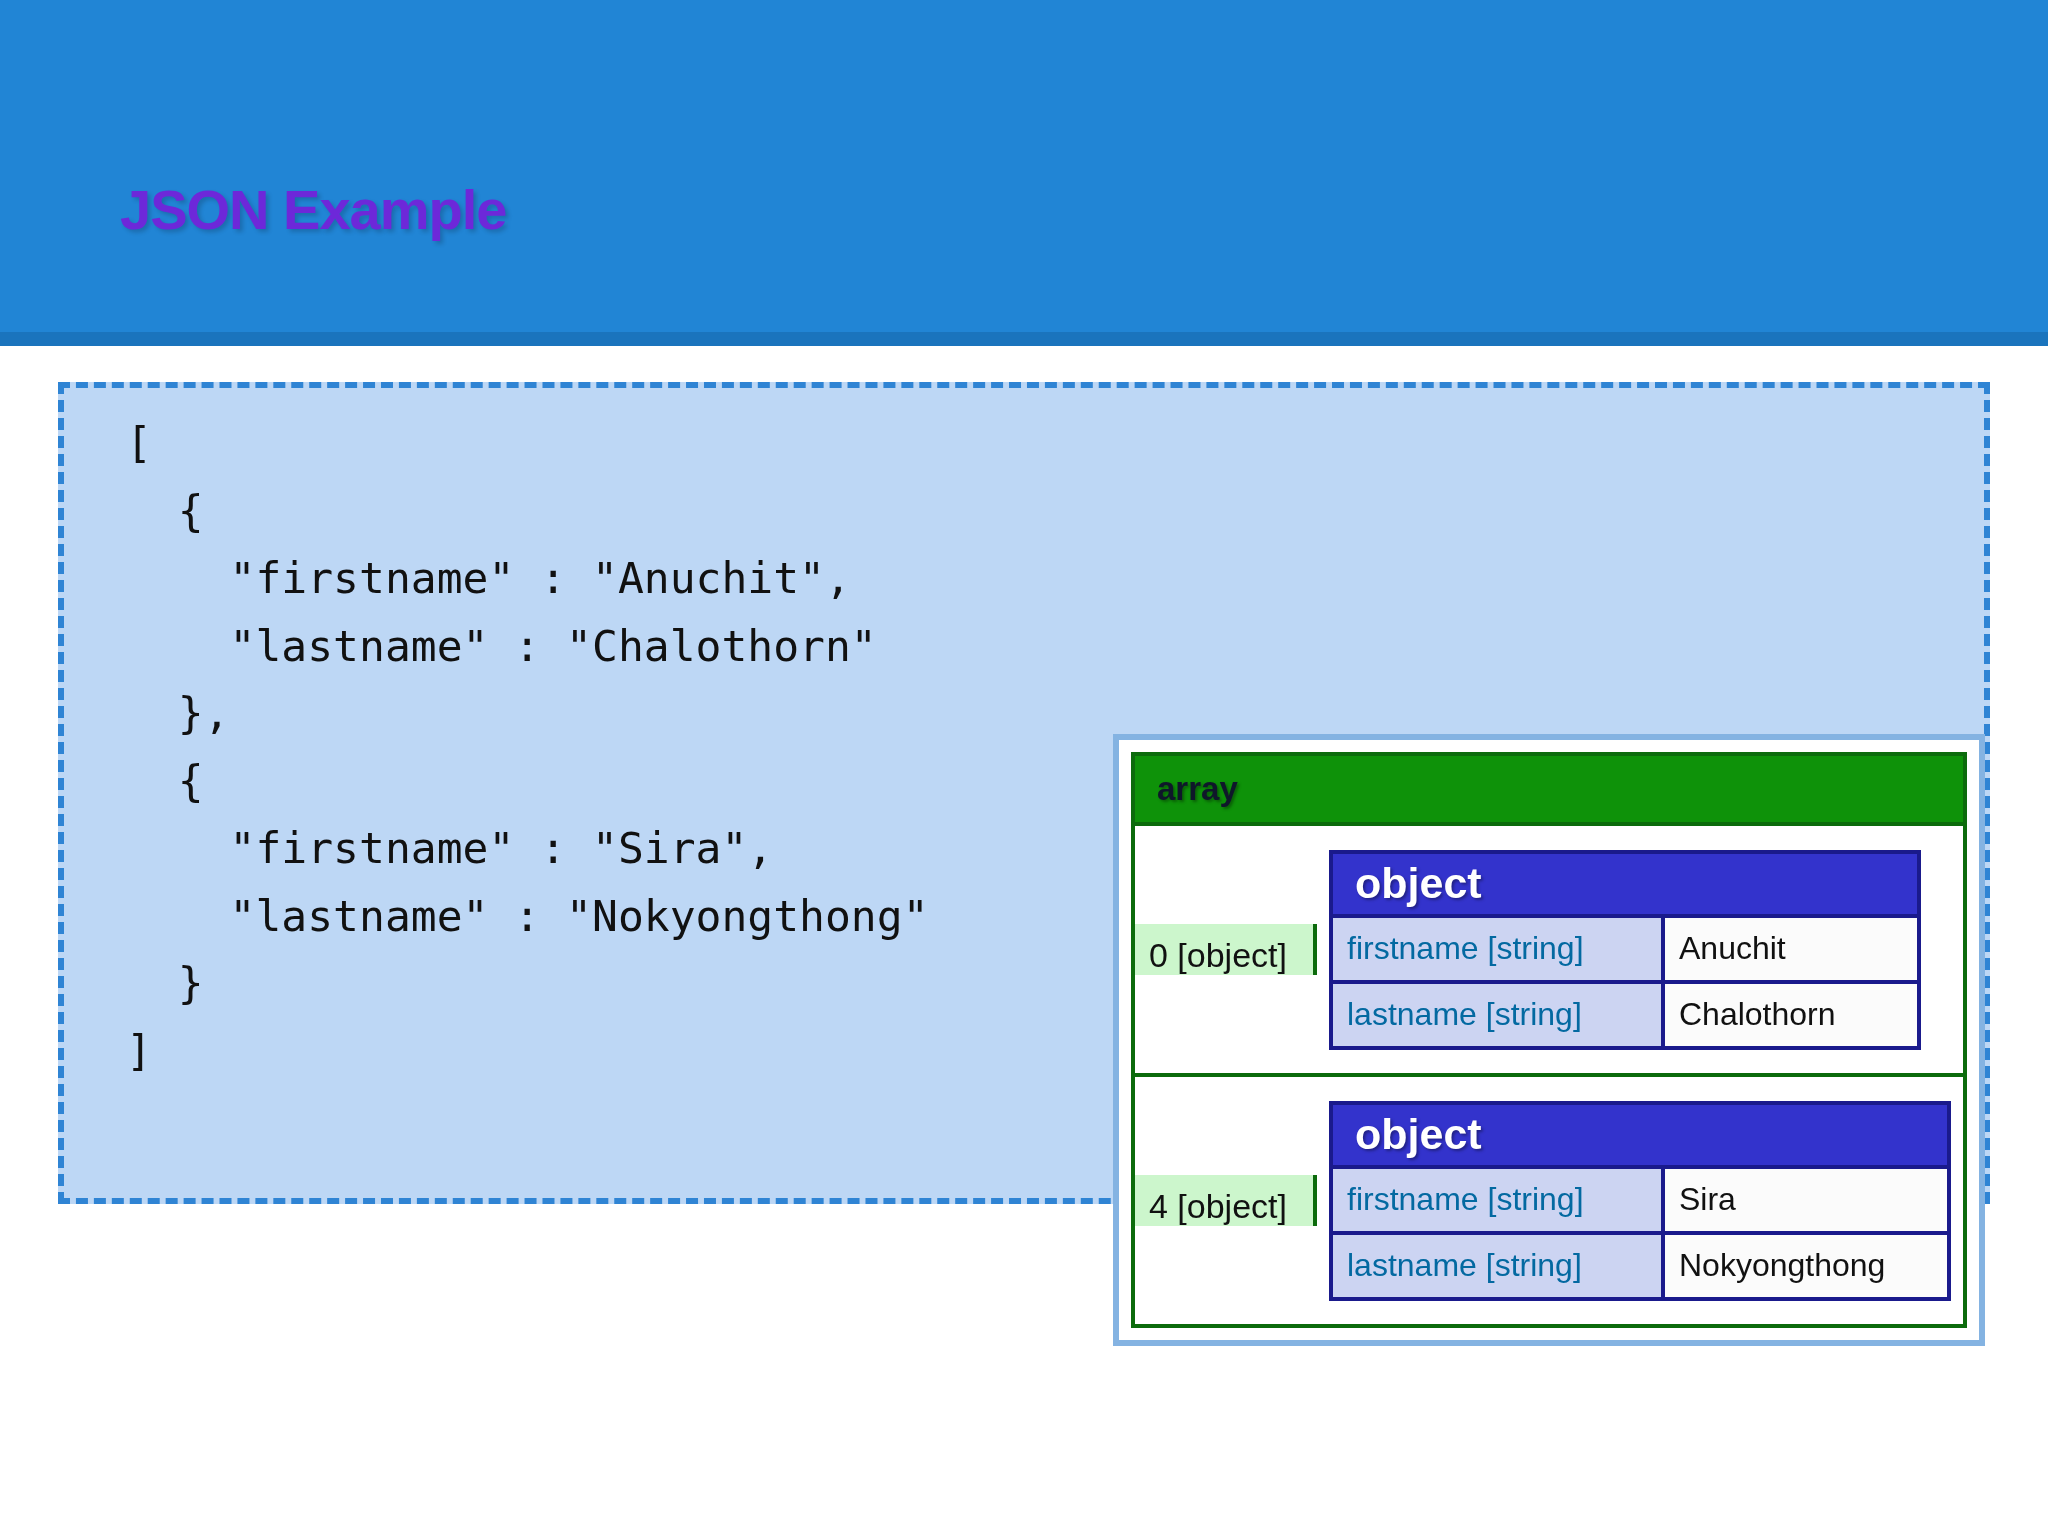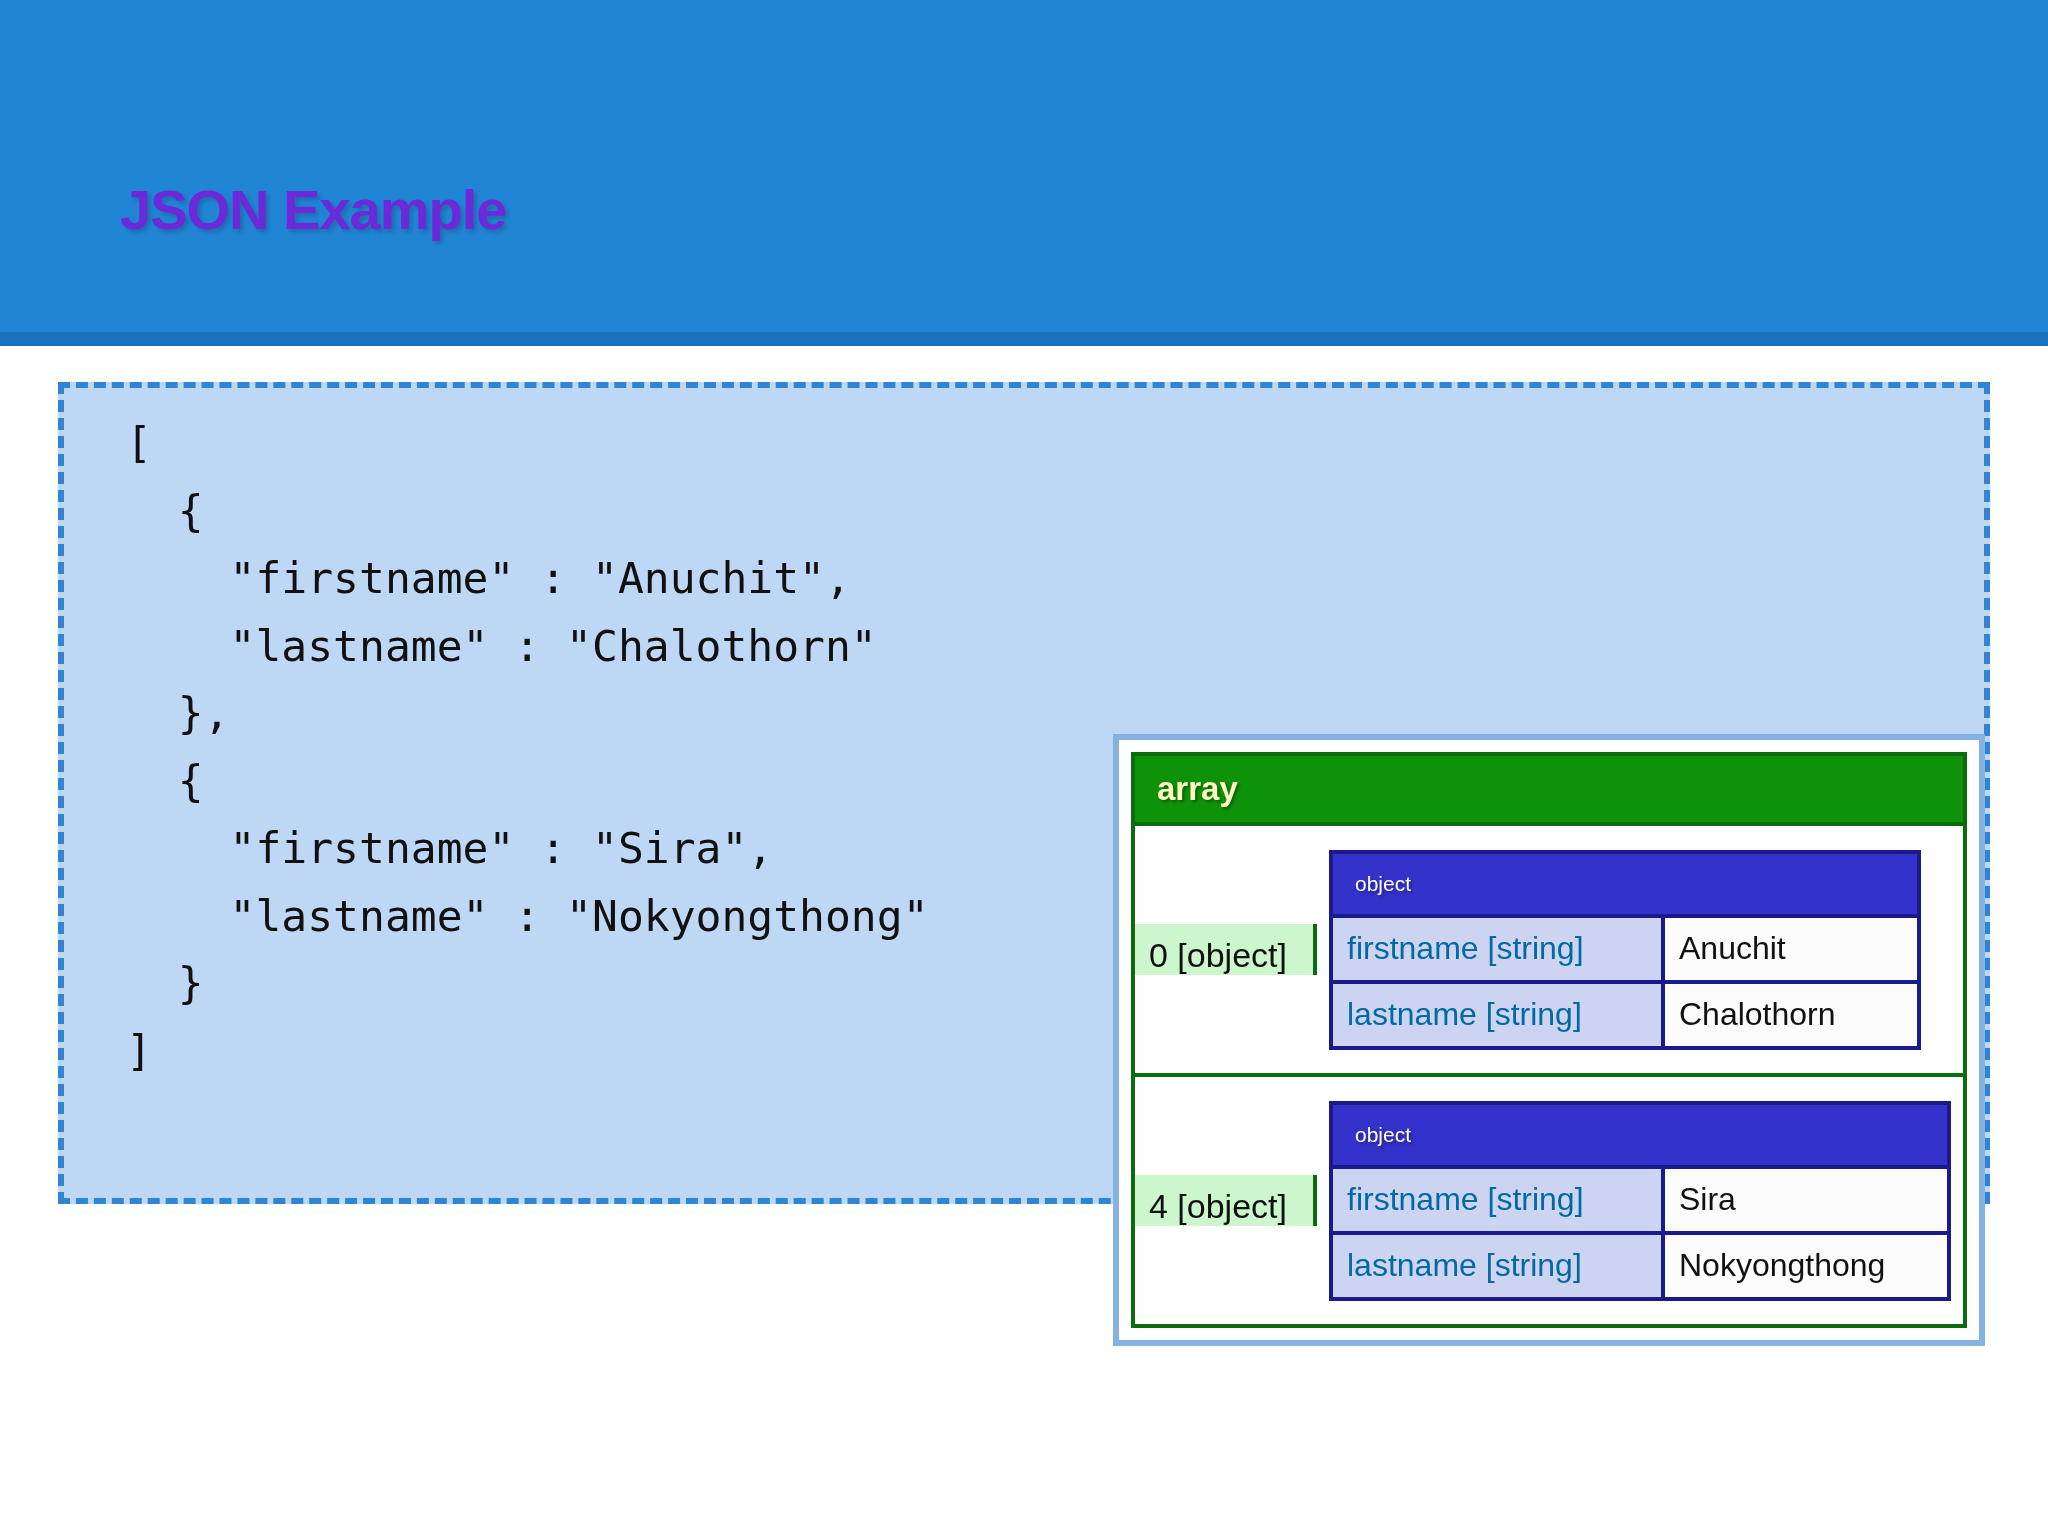--- a/index.html
+++ b/index.html
@@ -96,21 +96,21 @@
   .array-header {
     background: #0e9209;
     border-bottom: 4px solid #0c6b0c;
     height: 70px;
     display: flex;
     align-items: center;
     padding-left: 22px;
     box-sizing: border-box;
   }
   .array-header-label {
-    color: #fef9c3;
+    color: #0f172a;
     font-weight: bold;
     font-size: 33px;
     text-shadow: 2px 2px 3px rgba(0,0,0,0.35);
     font-family: "Liberation Sans", sans-serif;
   }
   .array-rows {
     flex: 1;
     display: flex;
     flex-direction: column;
   }
@@ -157,22 +157,22 @@
     background: #3333cc;
     height: 64px;
     display: flex;
     align-items: center;
     padding-left: 22px;
     box-sizing: border-box;
     border-bottom: 4px solid #1a1a8c;
   }
   .object-header-label {
     color: #ffffff;
-    font-weight: normal;
-    font-size: 21px;
+    font-weight: bold;
+    font-size: 43px;
     text-shadow: 2px 2px 3px rgba(0,0,0,0.35);
     font-family: "Liberation Sans", sans-serif;
   }
   .object-row {
     display: flex;
     border-bottom: 4px solid #1a1a8c;
     height: 62px;
   }
   .object-row:last-child { border-bottom: none; }
   .object-key {

